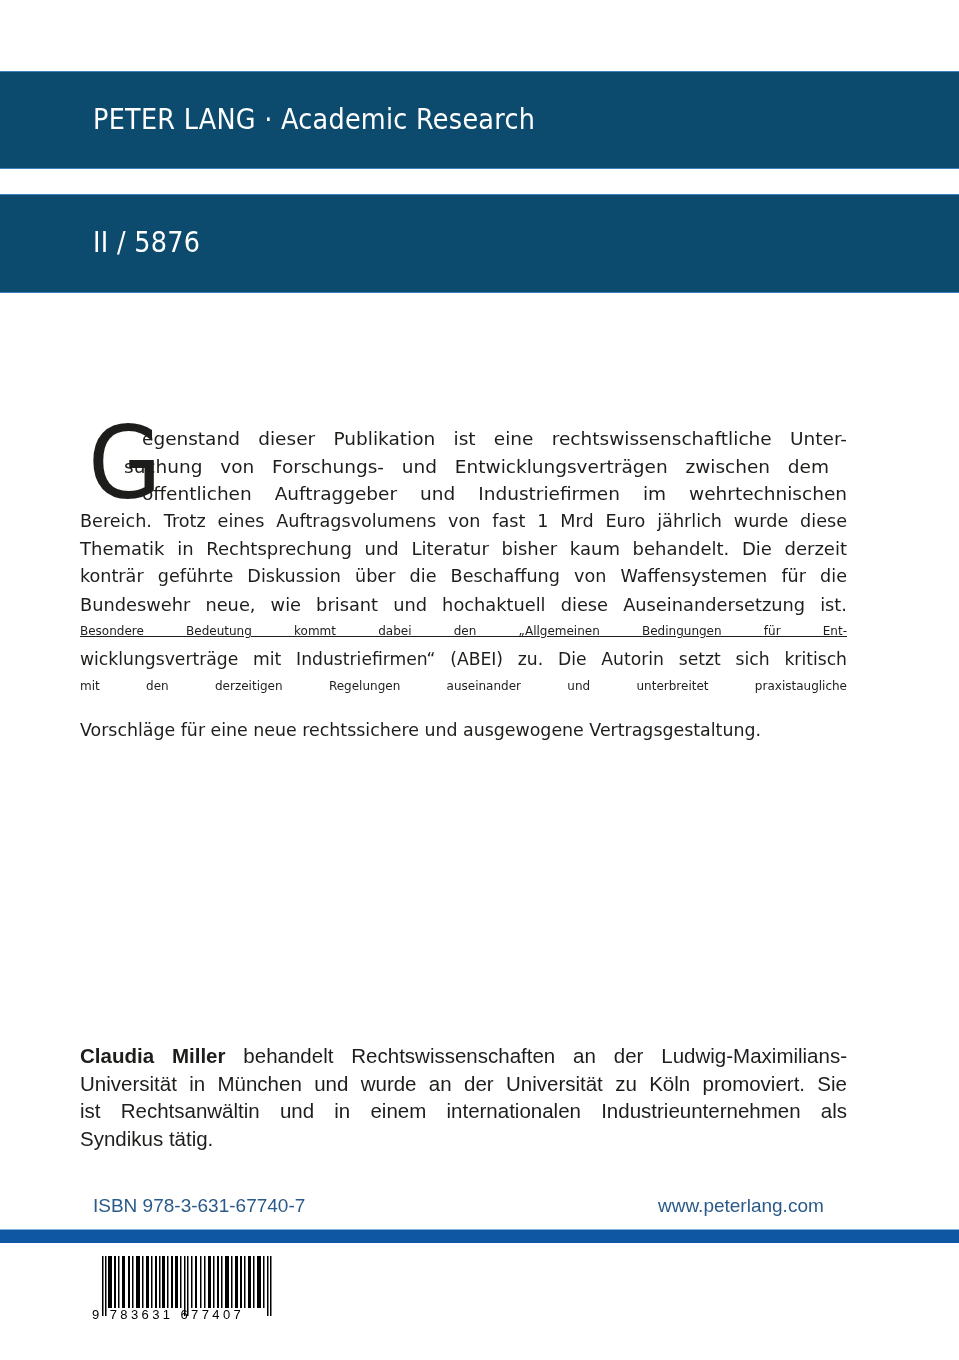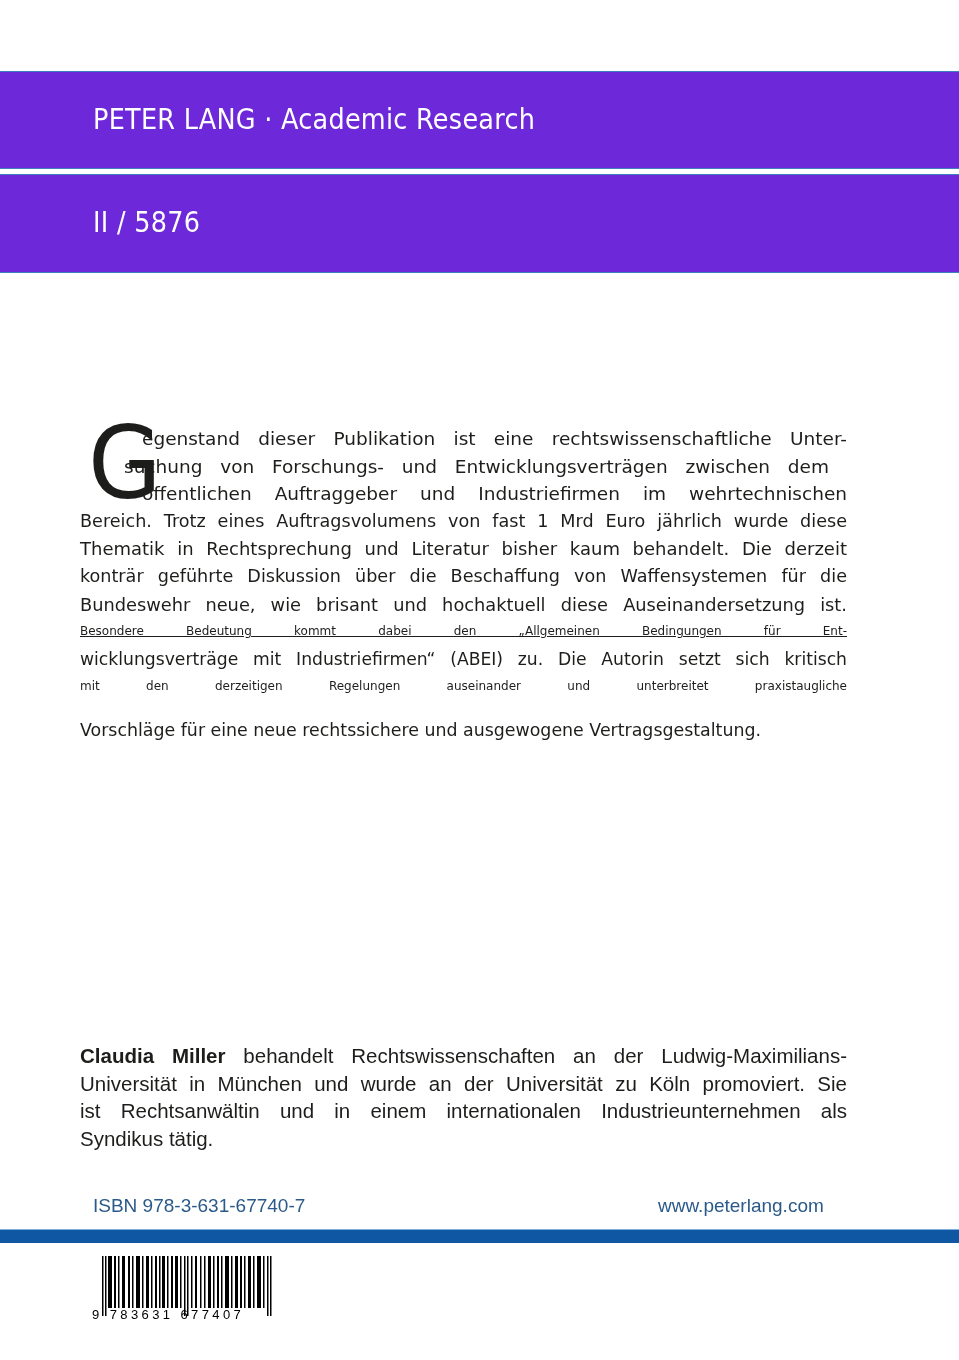--- a/index.html
+++ b/index.html
@@ -1,37 +1,37 @@
 <!DOCTYPE html>
 <html><head>
 <meta charset="utf-8">
 <style>
   html,body{margin:0;padding:0;background:#fff;}
   body{width:959px;height:1360px;position:relative;overflow:hidden;font-family:"DejaVu Sans","Liberation Sans",sans-serif;}
-  .band{position:absolute;left:0;width:959px;background:#6d28d9;border-top:1px solid #3f7fbd;border-bottom:1px solid #3f7fbd;}
+  .band{position:absolute;left:0;width:959px;background:#0c4a6e;border-top:1px solid #3f7fbd;border-bottom:1px solid #3f7fbd;}
   .band-text{position:absolute;left:93px;color:#fff;font-family:"DejaVu Sans",sans-serif;font-size:29px;letter-spacing:0.3px;white-space:nowrap;transform-origin:left center;transform:scaleX(0.88);}
   .para{position:absolute;left:80px;width:767px;}
   .line{display:block;height:27.6px;line-height:27.6px;font-size:19.5px;color:#1d1d1b;white-space:nowrap;text-align:justify;text-align-last:justify;transform-origin:left center;}
   .abs .line{font-family:"DejaVu Sans",sans-serif;font-size:18.5px;}
   .abs .line.last{text-align-last:left;}
   .abs .indent{margin-left:62px;}
   .dropcap{position:absolute;left:88px;top:414px;font-family:"DejaVu Sans",sans-serif;font-size:100px;line-height:100px;color:#1d1d1b;transform:scaleX(0.95);transform-origin:left top;}
   .bio .line{font-family:"Liberation Sans",sans-serif;font-size:20.5px;}
   .bio b{font-weight:bold;}
   .footer-text{position:absolute;top:1195px;font-family:"Liberation Sans",sans-serif;font-size:19px;color:#2a5a8a;}
   .bottom-bar{position:absolute;left:0;top:1229px;width:959px;height:13px;background:#0f56a3;border-top:1px solid #7fb0dd;}
   .barcode{position:absolute;left:92px;top:1256px;width:198px;height:64px;}
 </style>
 </head>
 <body>
 
 <div class="band" style="top:71px;height:96px;">
   <span class="band-text" style="top:30px;">PETER LANG · Academic Research</span>
 </div>
-<div class="band" style="top:174px;height:97px;">
+<div class="band" style="top:194px;height:97px;">
   <span class="band-text" style="top:30px;">II / 5876</span>
 </div>
 
 <div class="dropcap">G</div>
 
 <div class="para abs" style="top:425px;">
   <span class="line indent" style="width:705px;">egenstand dieser Publikation ist eine rechtswissenschaftliche Unter-</span>
   <span class="line indent" style="width:705px;margin-left:44px;">suchung von Forschungs- und Entwicklungsverträgen zwischen dem</span>
   <span class="line indent" style="width:705px;">öffentlichen Auftraggeber und Industriefirmen im wehrtechnischen</span>
   <span class="line" style="font-size:17.6px;">Bereich. Trotz eines Auftragsvolumens von fast 1 Mrd Euro jährlich wurde diese</span>

